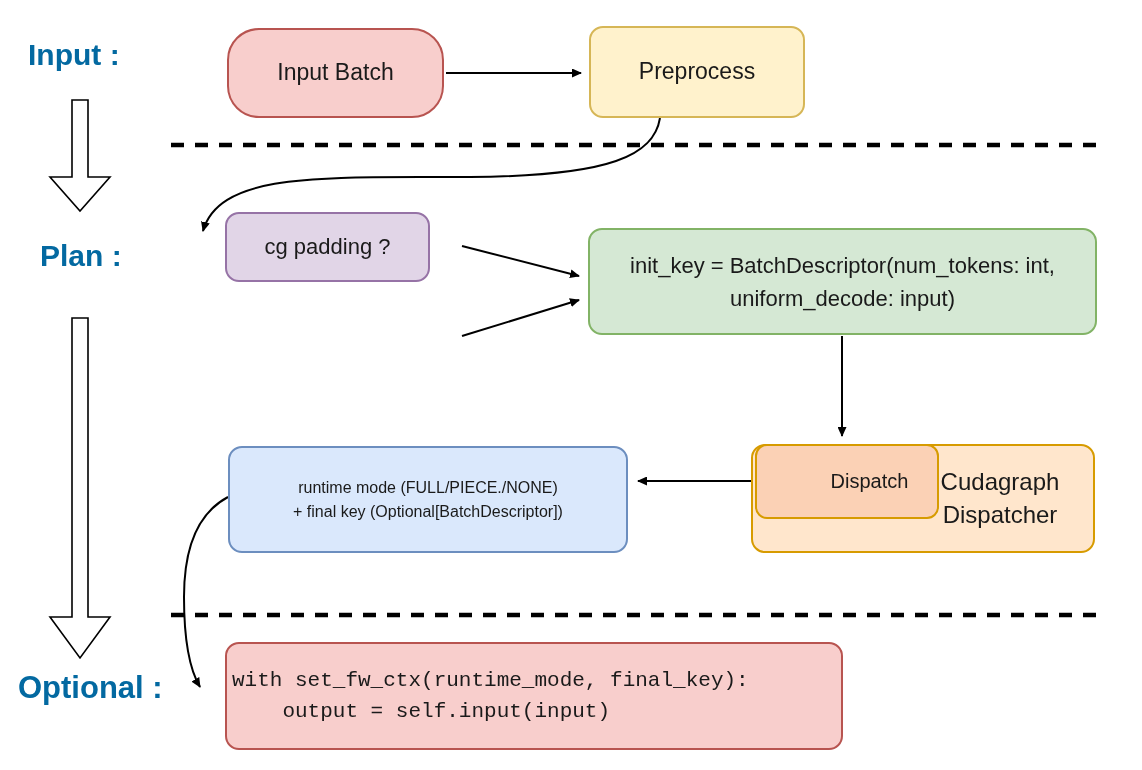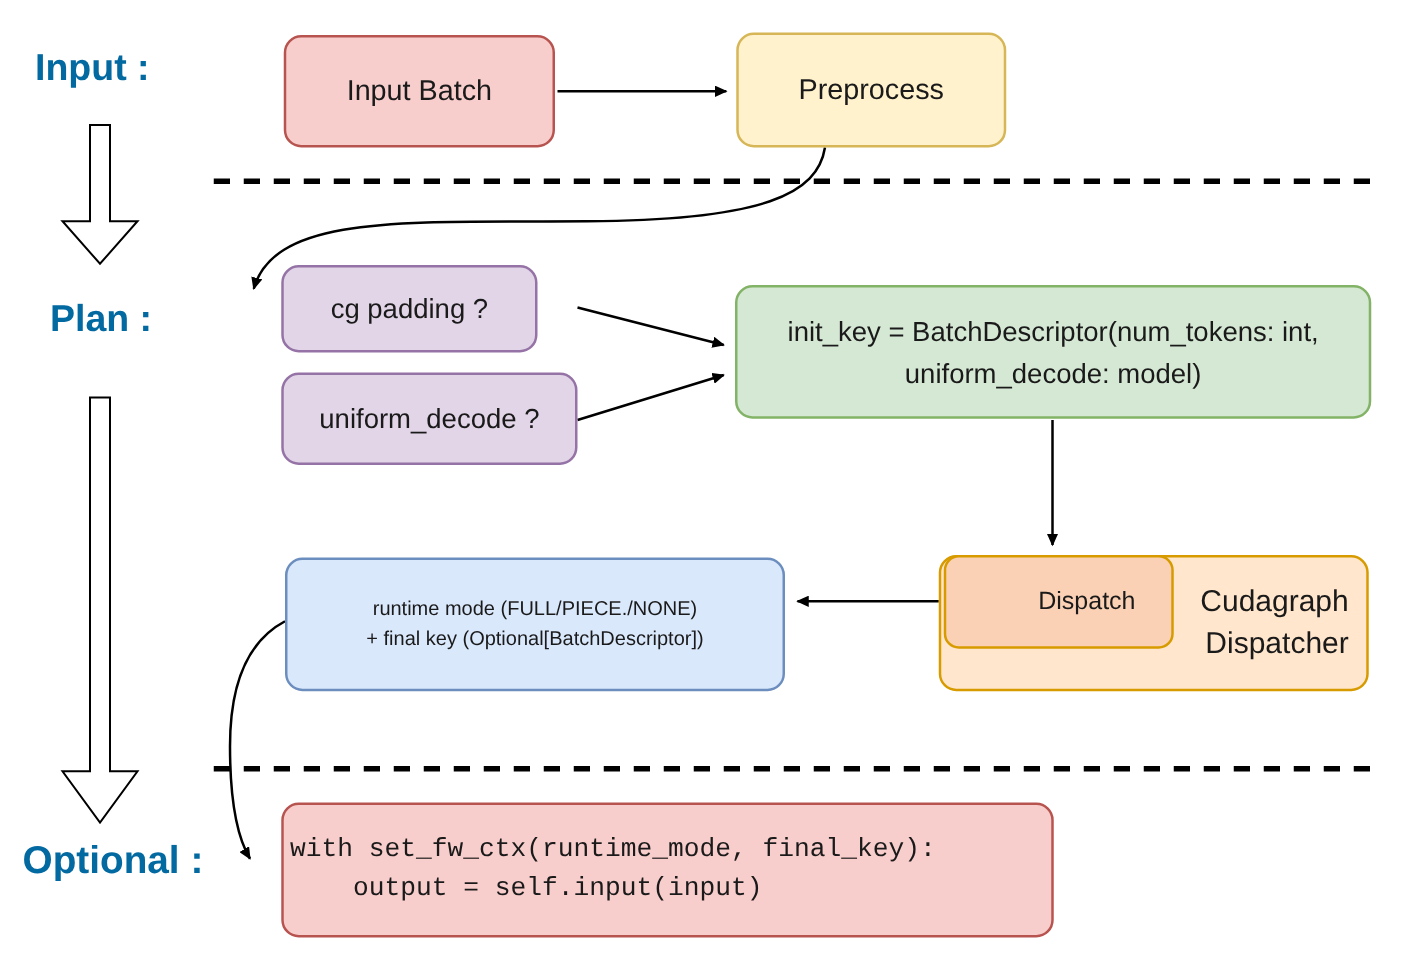--- a/index.html
+++ b/index.html
@@ -32,28 +32,28 @@
     white-space:pre-line;
   }
   .red   {background:#F8CECC;border-color:#B85450;}
   .yellow{background:#FFF2CC;border-color:#D6B656;}
   .purple{background:#E1D5E7;border-color:#9673A6;}
   .green {background:#D5E8D4;border-color:#82B366;}
   .orange{background:#FFE6CC;border-color:#D79B00;}
   .orange-dark{background:#FBD1B5;border-color:#D79B00;padding-left:45px;}
   .blue  {background:#DAE8FC;border-color:#6C8EBF;}
 
-  #node-input-batch   {left:227px;top:28px; width:217px;height:90px; font-size:23px;}
+  #node-input-batch   {left:227px;top:28px; width:217px;height:90px; font-size:23px;border-radius:32px;}
   #node-preprocess    {left:589px;top:26px; width:216px;height:92px; font-size:23px;text-align:center;}
   #node-cg-padding    {left:225px;top:212px;width:205px;height:70px; font-size:22px;}
   #node-uniform-decode{left:225px;top:298px;width:237px;height:74px; font-size:22px;}
   #node-init-key      {left:588px;top:228px;width:509px;height:107px;font-size:22px;line-height:1.5;}
   #node-dispatcher    {left:751px;top:444px;width:344px;height:109px;font-size:24px;justify-content:flex-end;}
   #node-dispatch-inner{left:2px;top:-2px;width:184px;height:75px;font-size:20px;border-radius:12px;}
-  #dispatcher-label   {width:158px;margin-right:14px;text-align:right;line-height:1.35;}
+  #dispatcher-label   {width:158px;margin-right:14px;text-align:center;line-height:1.35;}
   #node-runtime-mode  {left:228px;top:446px;width:400px;height:107px;font-size:16px;line-height:1.5;}
   #node-execute-code  {left:225px;top:642px;width:618px;height:108px;
                        font-family:"Liberation Mono", monospace;
                        font-size:21px;line-height:1.5;
                        justify-content:flex-start;text-align:left;
                        white-space:pre;padding-left:5px;}
   #label-input  {left:28px;top:38px;}
   #label-plan   {left:40px;top:239px;}
   #label-execute{left:18px;top:670px;font-size:31px;}
 </style>
@@ -87,24 +87,23 @@
   <div class="stage-label" id="label-input">Input :</div>
   <div class="stage-label" id="label-plan">Plan :</div>
   <div class="stage-label" id="label-execute">Optional :</div>
 
   <div class="node red" id="node-input-batch">Input Batch</div>
 
   <div class="node yellow" id="node-preprocess">Preprocess</div>
 
   <div class="node purple" id="node-cg-padding">cg padding ?</div>
 
-  <div class="node purple" id="node-uniform-decode">uniform_decode ?</div>
 
   <div class="node green" id="node-init-key">init_key = BatchDescriptor(num_tokens: int,
-uniform_decode: model)</div>
+uniform_decode: input)</div>
 
   <div class="node orange" id="node-dispatcher">
     <div class="node orange-dark" id="node-dispatch-inner">Dispatch</div>
     <div id="dispatcher-label">Cudagraph Dispatcher</div>
   </div>
 
   <div class="node blue" id="node-runtime-mode">runtime mode (FULL/PIECE./NONE)
 + final key (Optional[BatchDescriptor])</div>
 
   <div class="node red" id="node-execute-code">with set_fw_ctx(runtime_mode, final_key):

